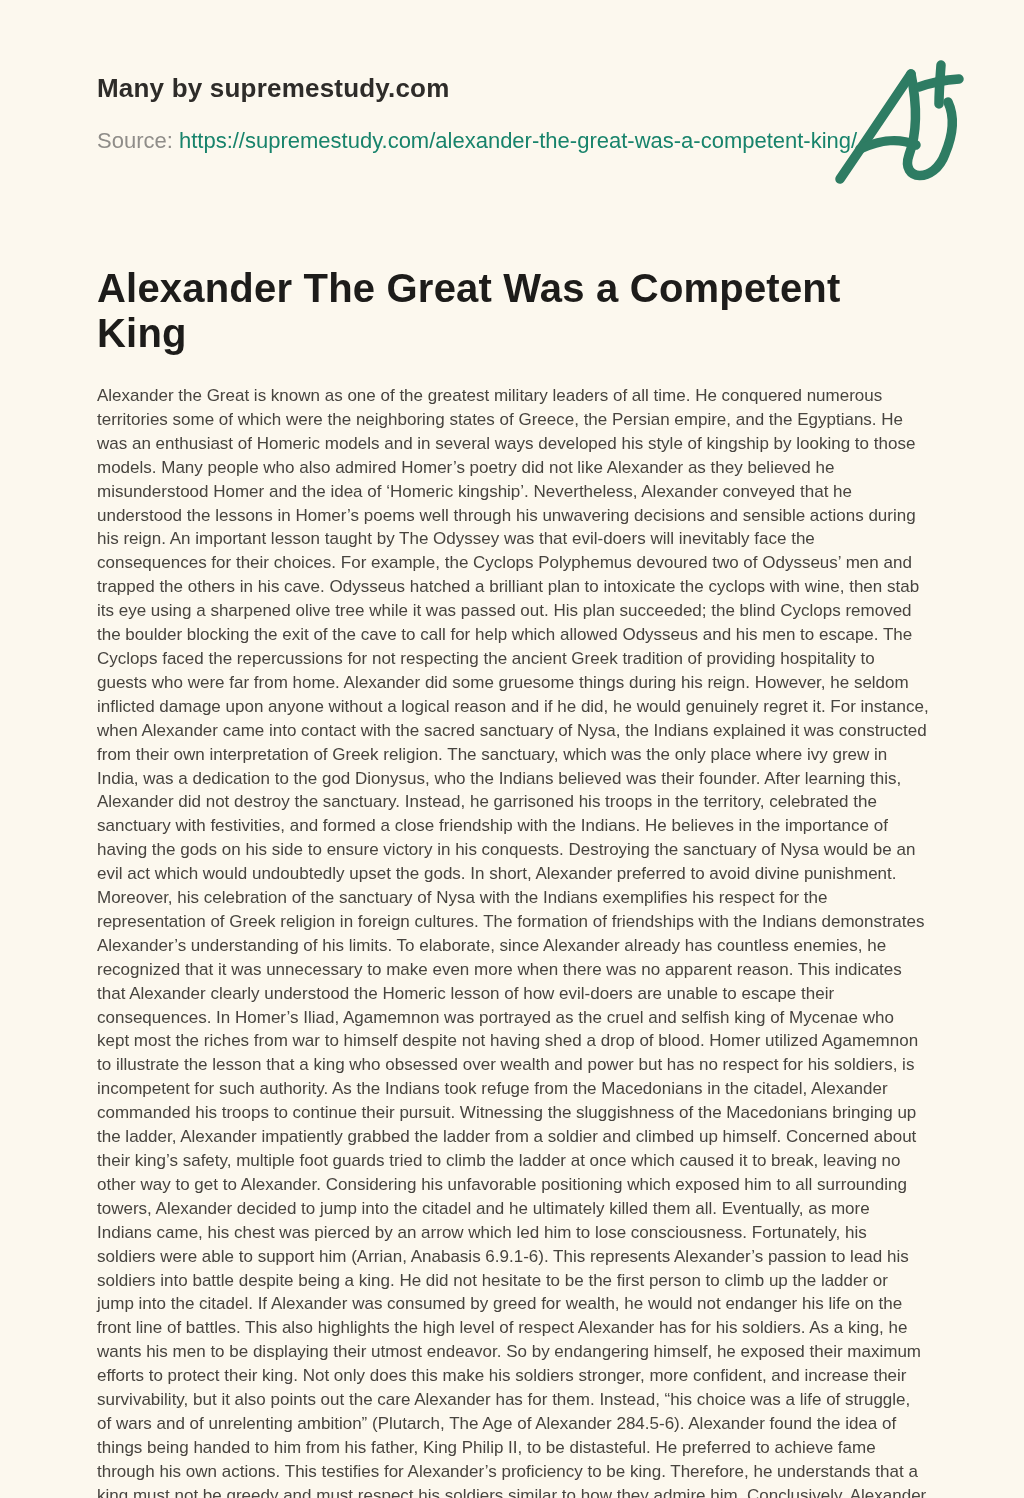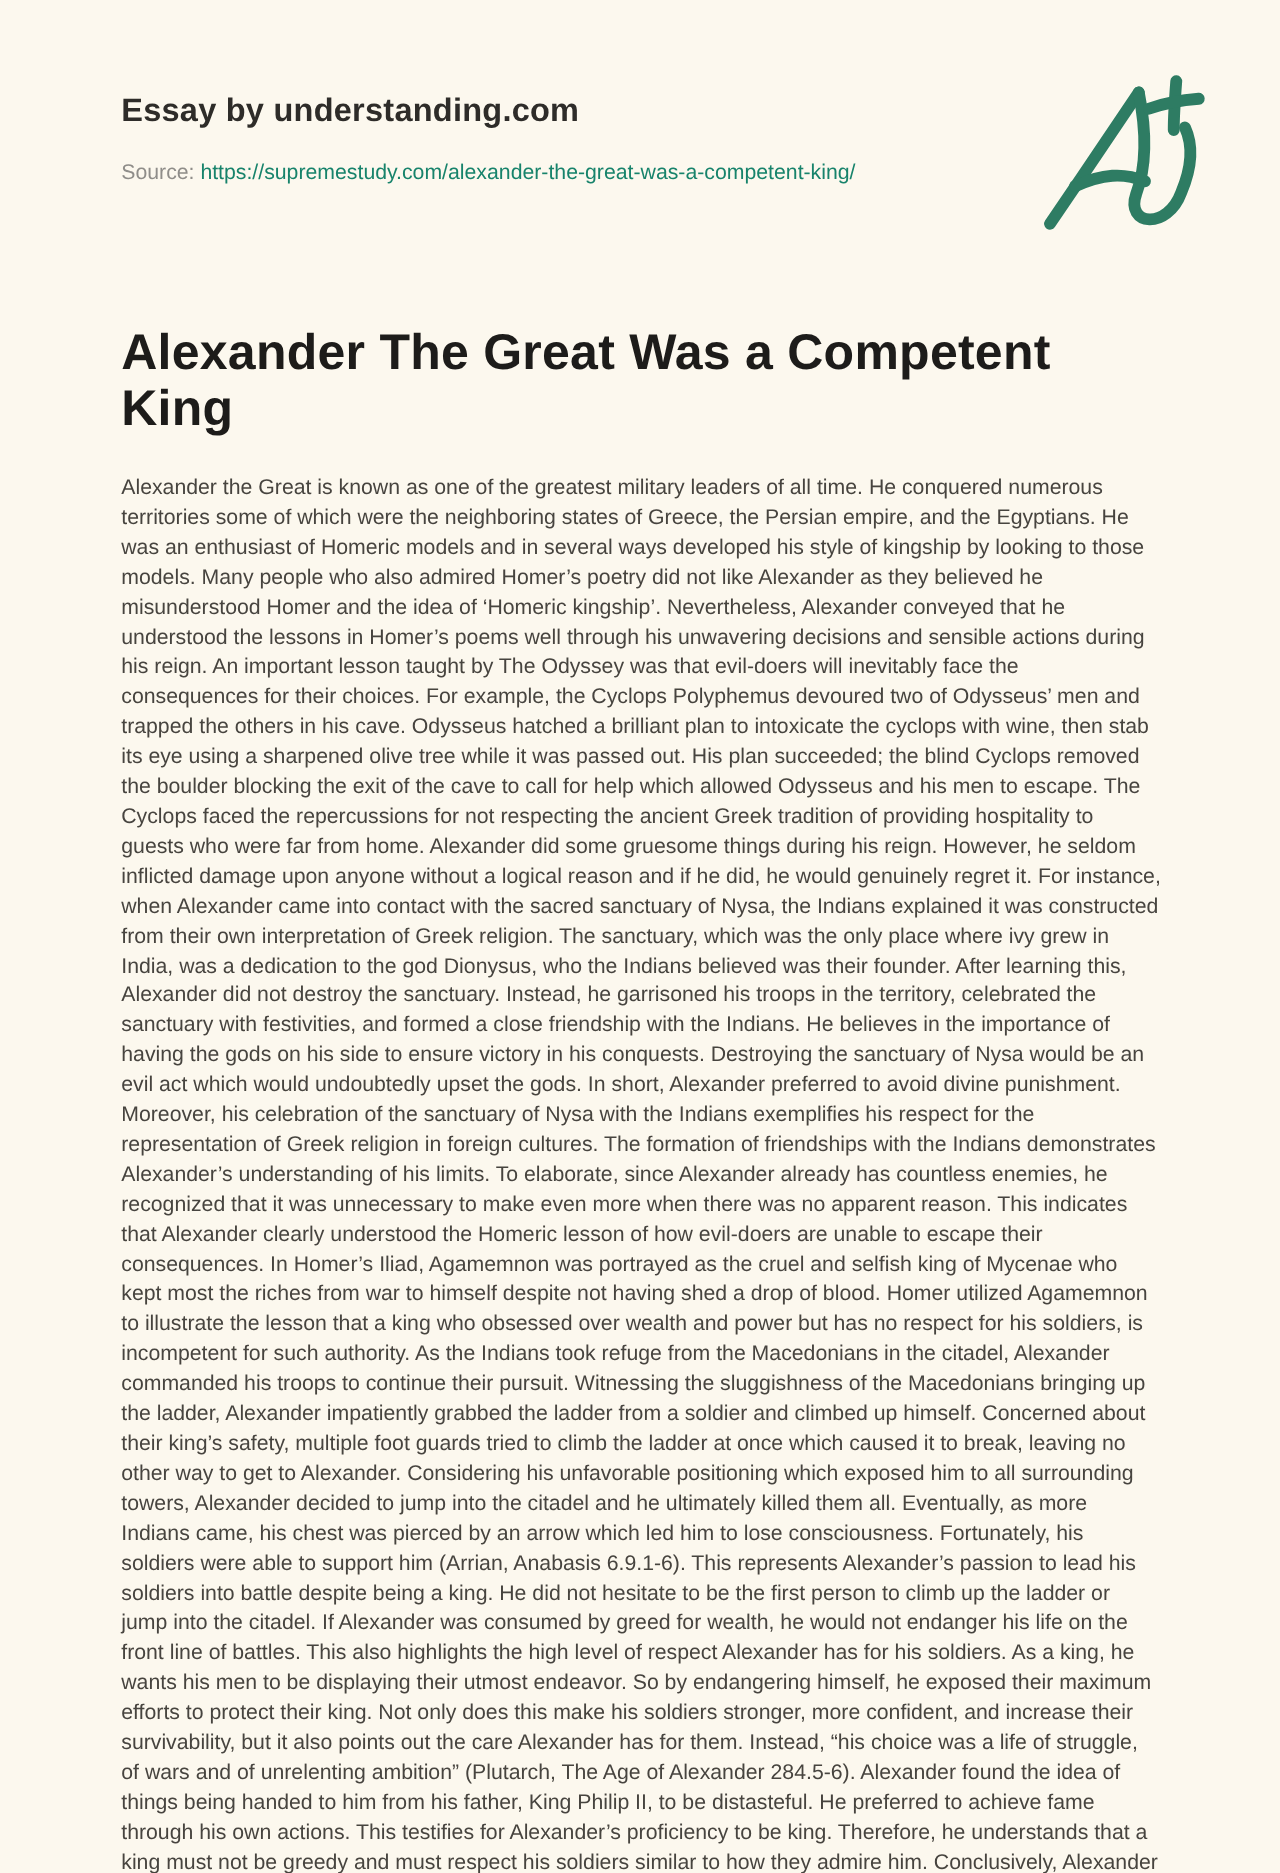--- a/index.html
+++ b/index.html
@@ -18,21 +18,21 @@
   }
   .header-title {
     margin: 0;
     font-size: 26px;
     font-weight: bold;
     color: #2e2c29;
     letter-spacing: 0.2px;
   }
   .source-line {
     margin: 24px 0 0 0;
-    font-size: 17px;
+    font-size: 22px;
     color: #8f8d89;
   }
   .source-link {
     color: #17836b;
     text-decoration: none;
   }
   .logo {
     position: absolute;
     top: 58px;
     right: 58px;
@@ -53,21 +53,21 @@
     line-height: 23.9px;
     color: #47443f;
     text-align: left;
   }
 </style>
 </head>
 <body>
 
 <div class="page">
 
-  <h1 class="header-title">Essay by understanding.com</h1>
+  <h1 class="header-title">Many by supremestudy.com</h1>
 
   <p class="source-line">
     <span>Source: </span>
     <a class="source-link" href="#">https://supremestudy.com/alexander-the-great-was-a-competent-king/</a>
   </p>
 
   <svg class="logo" viewBox="0 0 142 130" aria-hidden="true">
     <g fill="none" stroke="#2e7c63" stroke-width="9.5" stroke-linecap="round" stroke-linejoin="round">
 
       <path d="M87 16 C 72 38, 40 86, 16 121"></path>

